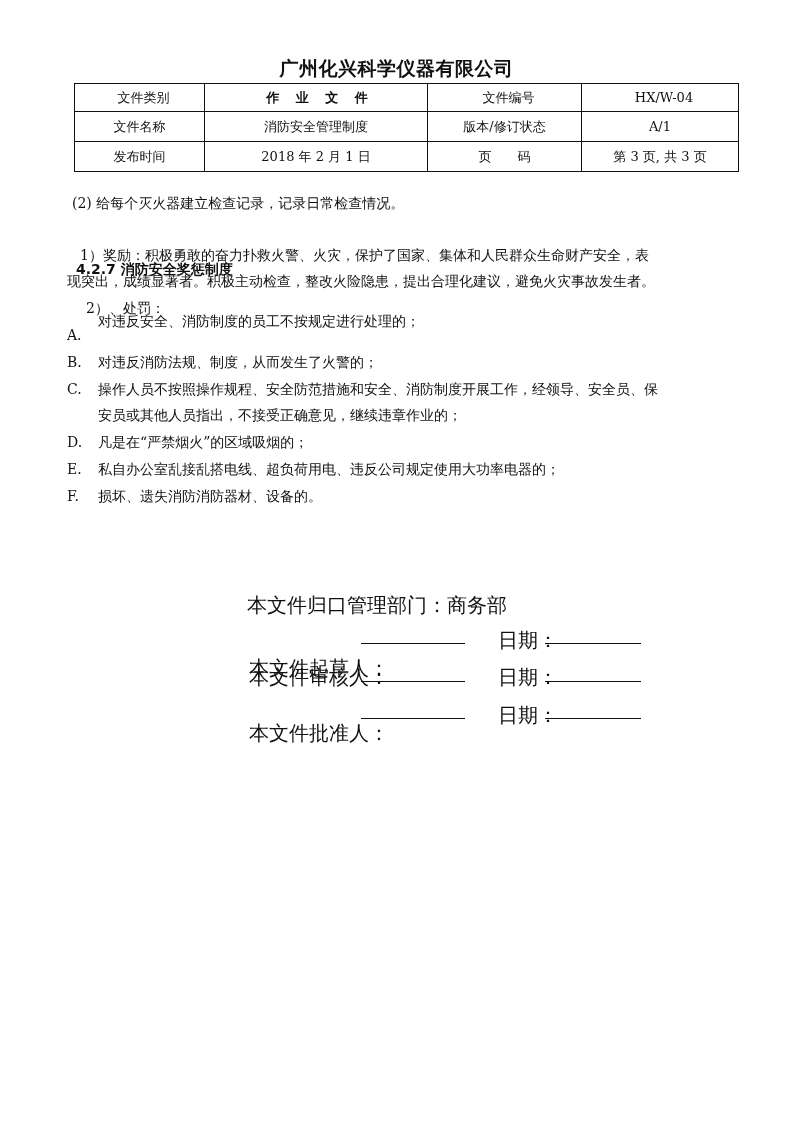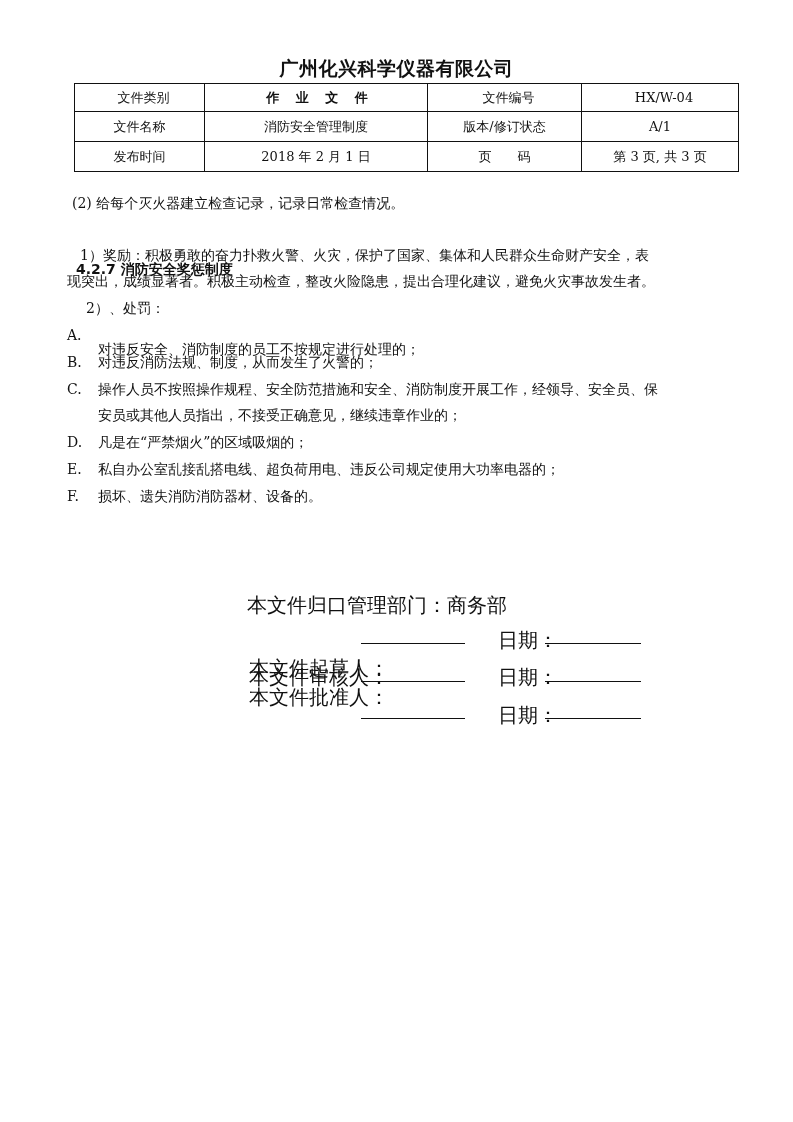--- a/index.html
+++ b/index.html
@@ -58,21 +58,21 @@
   </table>
 
 <div class="body-text">
   <div class="line" style="left:72px; top:193px;">(2) 给每个灭火器建立检查记录，记录日常检查情况。</div>
   <div class="line heading" style="left:76px; top:219px;margin-top:40px;">4.2.7 消防安全奖惩制度</div>
   <div class="line" style="left:80px; top:245px;">1）奖励：积极勇敢的奋力扑救火警、火灾，保护了国家、集体和人民群众生命财产安全，表</div>
   <div class="line" style="left:67px; top:271px;">现突出，成绩显著者。积极主动检查，整改火险隐患，提出合理化建议，避免火灾事故发生者。</div>
   <div class="line" style="left:86px; top:298px;">2）、处罚：</div>
 
   <div class="line list-label" style="top:325px;">A.</div>
-  <div class="line list-text" style="top:339px;">对违反安全、消防制度的员工不按规定进行处理的；</div>
+  <div class="line list-text" style="top:311px;">对违反安全、消防制度的员工不按规定进行处理的；</div>
 
   <div class="line list-label" style="top:352px;">B.</div>
   <div class="line list-text" style="top:352px;">对违反消防法规、制度，从而发生了火警的；</div>
 
   <div class="line list-label" style="top:379px;">C.</div>
   <div class="line list-text" style="top:379px;">操作人员不按照操作规程、安全防范措施和安全、消防制度开展工作，经领导、安全员、保</div>
   <div class="line list-text" style="top:405px;">安员或其他人员指出，不接受正确意见，继续违章作业的；</div>
 
   <div class="line list-label" style="top:432px;">D.</div>
   <div class="line list-text" style="top:432px;">凡是在“严禁烟火”的区域吸烟的；</div>
@@ -90,17 +90,17 @@
   <div class="sig" style="left:249px; top:655px;">本文件起草人：</div>
   <div class="uline" style="left:361px; top:643px; width:104px;"></div>
   <div class="sig" style="left:498px; top:627px;">日期：</div>
   <div class="uline" style="left:545px; top:643px; width:96px;"></div>
 
   <div class="sig" style="left:249px; top:664px;">本文件审核人：</div>
   <div class="uline" style="left:361px; top:681px; width:104px;"></div>
   <div class="sig" style="left:498px; top:664px;">日期：</div>
   <div class="uline" style="left:545px; top:681px; width:96px;"></div>
 
-  <div class="sig" style="left:249px; top:684px;">本文件批准人：</div>
+  <div class="sig" style="left:249px; top:720px;">本文件批准人：</div>
   <div class="uline" style="left:361px; top:718px; width:104px;"></div>
   <div class="sig" style="left:498px; top:702px;">日期：</div>
   <div class="uline" style="left:545px; top:718px; width:96px;"></div>
 </div>
 
 </body></html>

